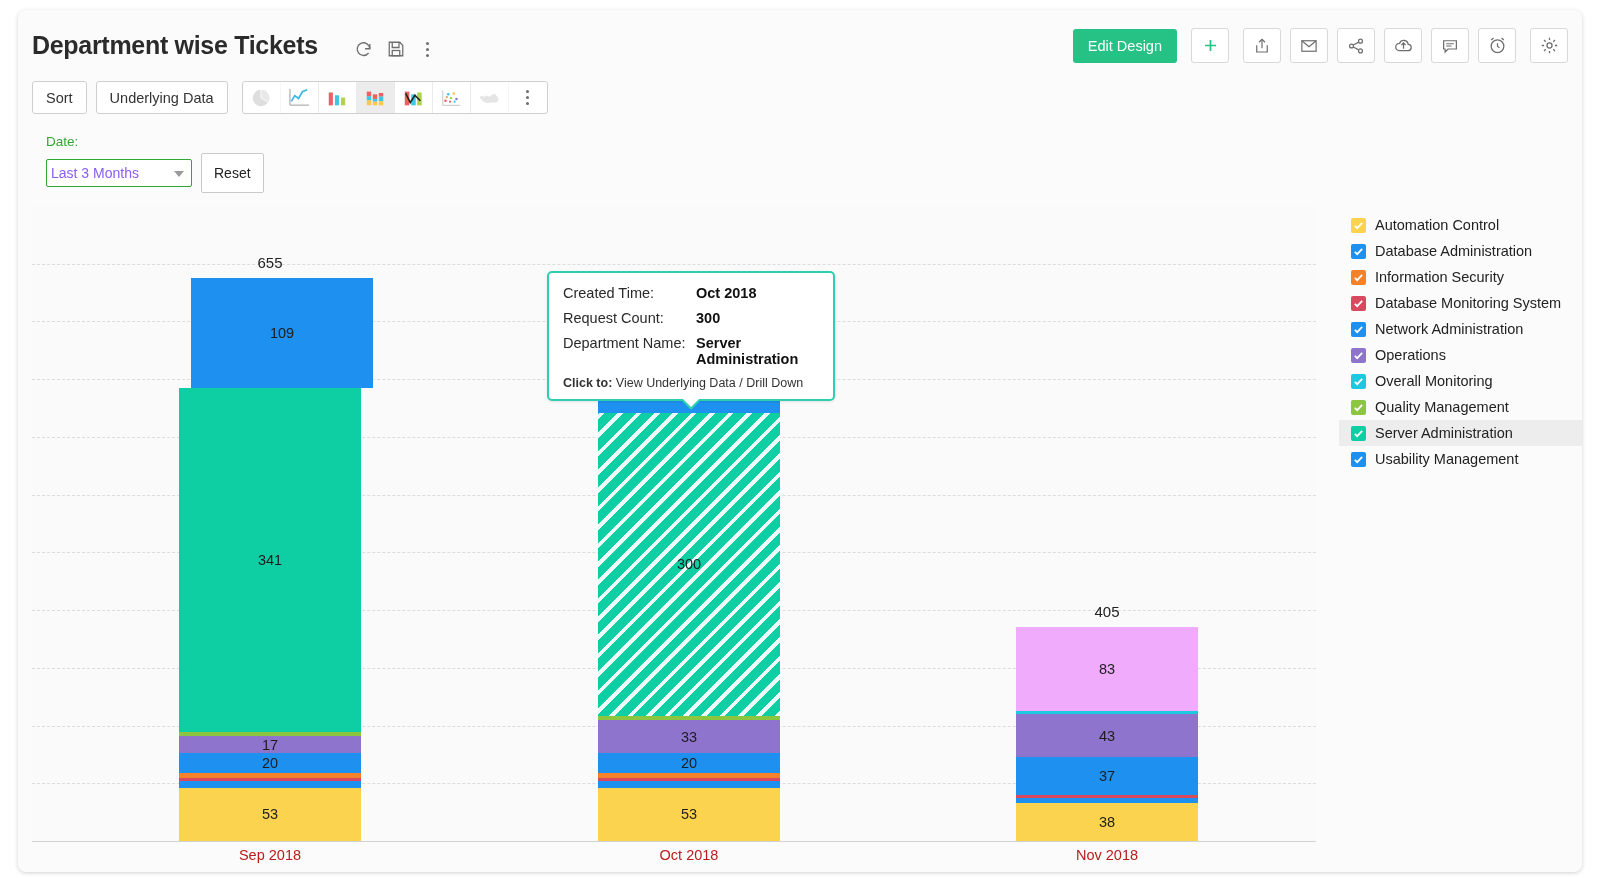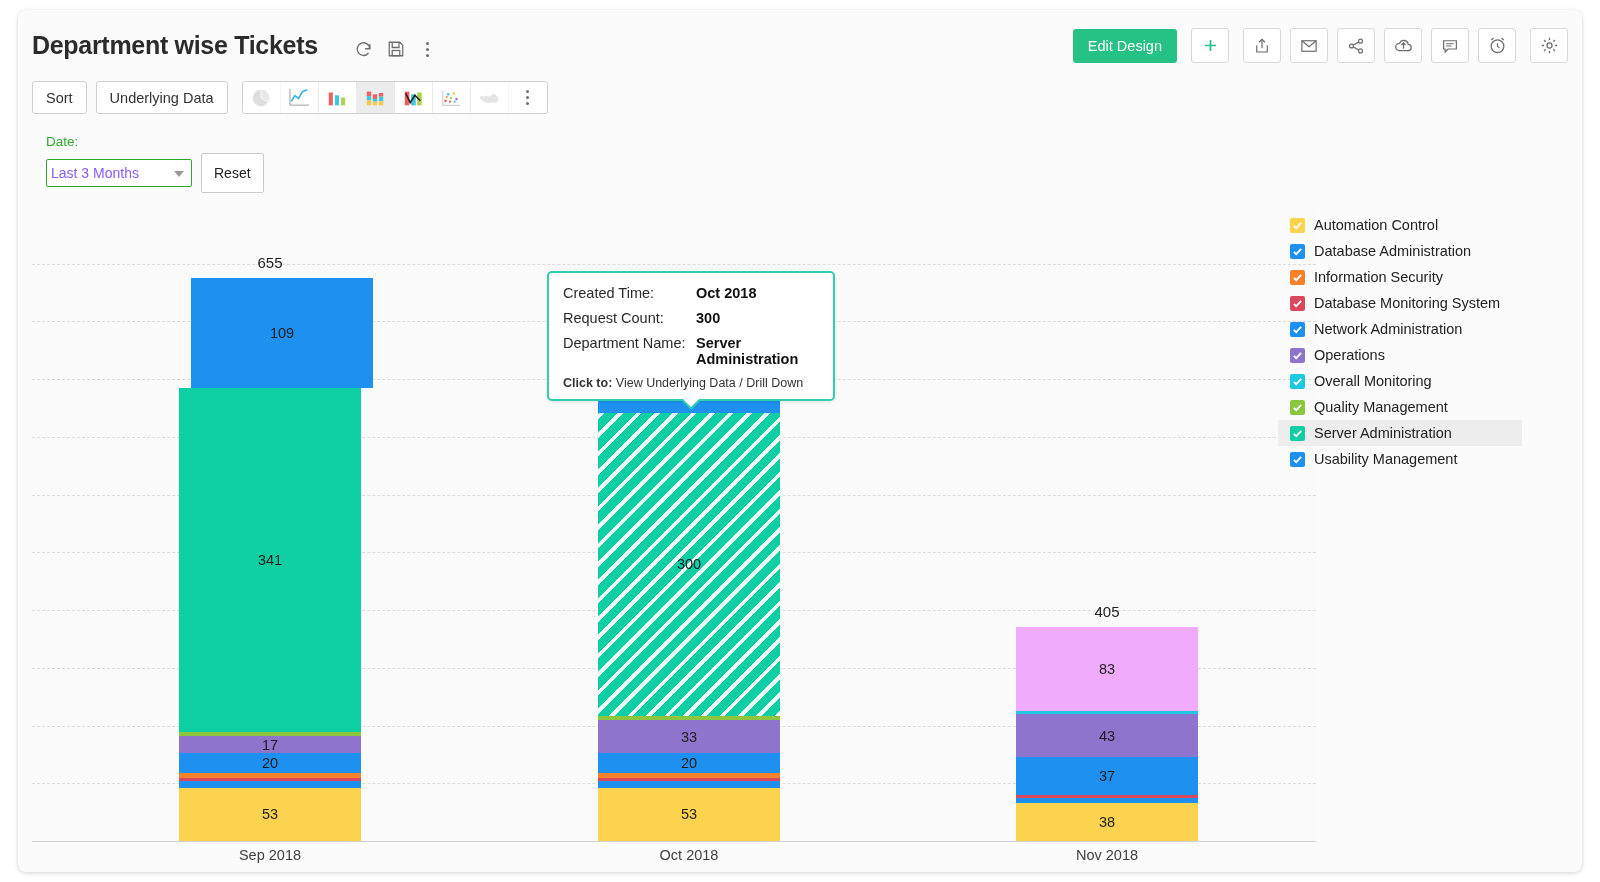--- a/index.html
+++ b/index.html
@@ -110,24 +110,24 @@
     content: ""; position: absolute; inset: 0;
     background-image: repeating-linear-gradient(-45deg,
       rgba(255,255,255,0.92) 0px, rgba(255,255,255,0.92) 4px,
       rgba(255,255,255,0) 4px, rgba(255,255,255,0) 13px);
   }
   .bar-total {
     position: absolute; width: 100%; text-align: center;
     font-size: 15px; color: #222; top: -24px;
   }
   .xaxis-row { position: absolute; left: 14px; top: 833px; width: 1284px; height: 30px; }
-  .xtick { position: absolute; text-align: center; font-size: 14.5px; color: #404040; top: 4px; }
+  .xtick { position: absolute; text-align: center; font-size: 14.5px; color: #b91c1c; top: 4px; }
 
   
-  .legend { position: absolute; left: 1260px; top: 202px; width: 244px; }
+  .legend { position: absolute; left: 1321px; top: 202px; width: 244px; }
   .leg-row {
     display: flex; align-items: center; height: 26px; padding-left: 12px;
     cursor: pointer;
   }
   .leg-row.hl { background: #ededed; }
   .leg-chk {
     width: 15px; height: 15px; border-radius: 2px; margin-right: 9px;
     display: flex; align-items: center; justify-content: center; flex: none;
   }
   .leg-chk svg { display: block; }

